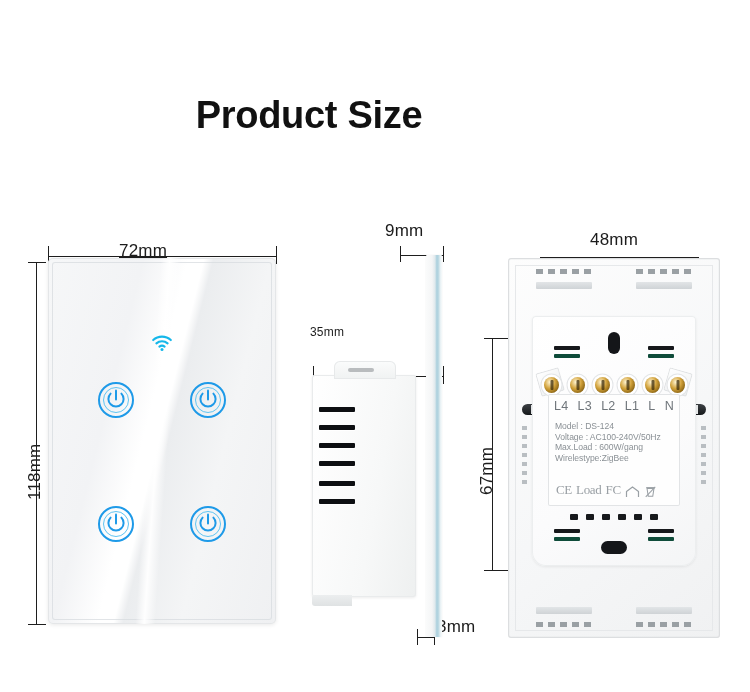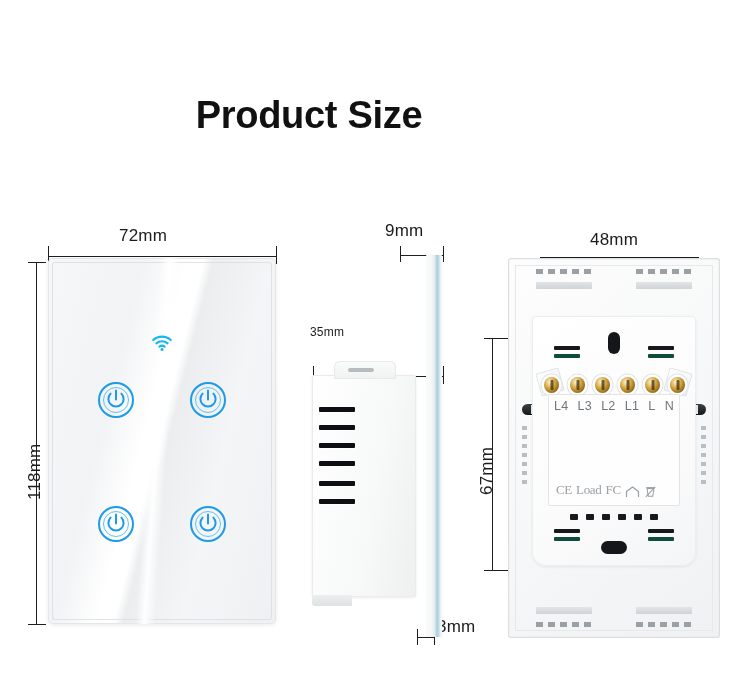--- a/index.html
+++ b/index.html
@@ -393,21 +393,21 @@
 
   svg { display: block; overflow: visible; }
 </style>
 </head>
 <body>
 
 <div class="page-title">Product Size</div>
 
 <div>
 
-  <div class="dim-label" style="left:119px; top:226px;">72mm</div>
+  <div class="dim-label" style="left:119px; top:241px;text-decoration:underline;">72mm</div>
   <div class="dim-line-h" style="left:48px; top:256px; width:228px;"></div>
   <div class="tick-v" style="left:48px; top:246px; height:18px;"></div>
   <div class="tick-v" style="left:276px; top:246px; height:18px;"></div>
 
   <div class="dim-label vertical" style="left:25px; top:500px;">118mm</div>
   <div class="dim-line-v" style="left:36px; top:262px; height:362px;"></div>
   <div class="tick-h" style="left:28px; top:262px; width:18px;"></div>
   <div class="tick-h" style="left:28px; top:624px; width:18px;"></div>
 
   <div id="front-view">
@@ -562,20 +562,26 @@
       <div class="label-box">
         <div class="terminal-names">
           <span>L4</span>
           <span>L3</span>
           <span>L2</span>
           <span>L1</span>
           <span>L</span>
           <span>N</span>
         </div>
 
+        <div class="spec-list">
+          <div>Model : DS-124</div>
+          <div>Voltage : AC100-240V/50Hz</div>
+          <div>Max.Load : 600W/gang</div>
+          <div>Wirelestype:ZigBee</div>
+        </div>
 
         <div class="cert-row">
           <span class="cert-text">CE</span>
           <span class="cert-text">Load</span>
           <span class="cert-text">FC</span>
           <span>
             <svg viewBox="0 0 16 13" width="15" height="12">
               <path d="M1.5 12 L1.5 6 L8 1 L14.5 6 L14.5 12" fill="none" stroke="#9aa0a5" stroke-width="1.3" stroke-linejoin="round"></path>
             </svg>
           </span>

